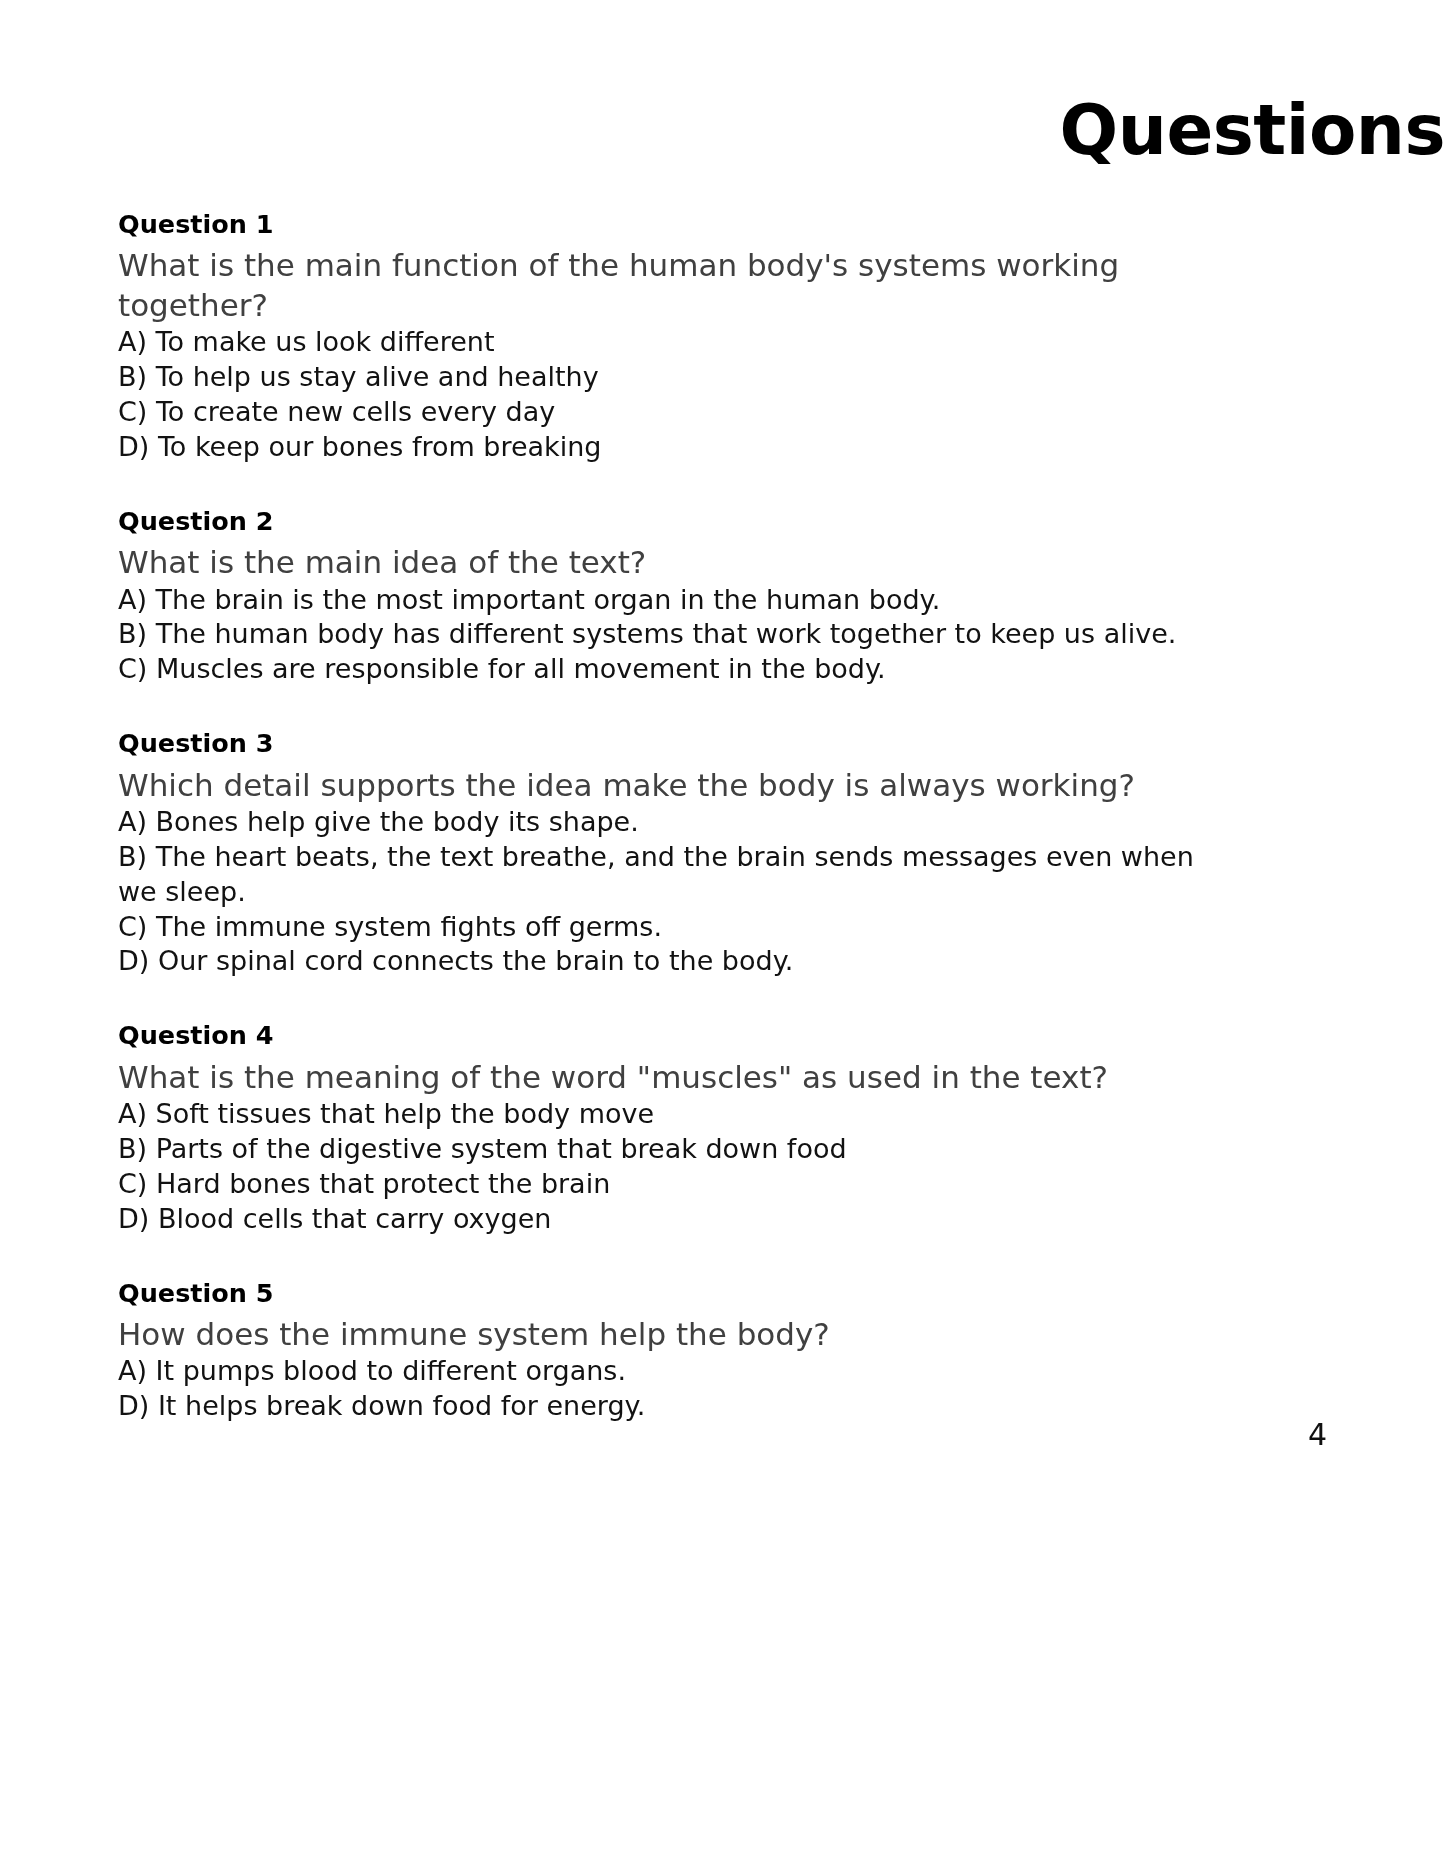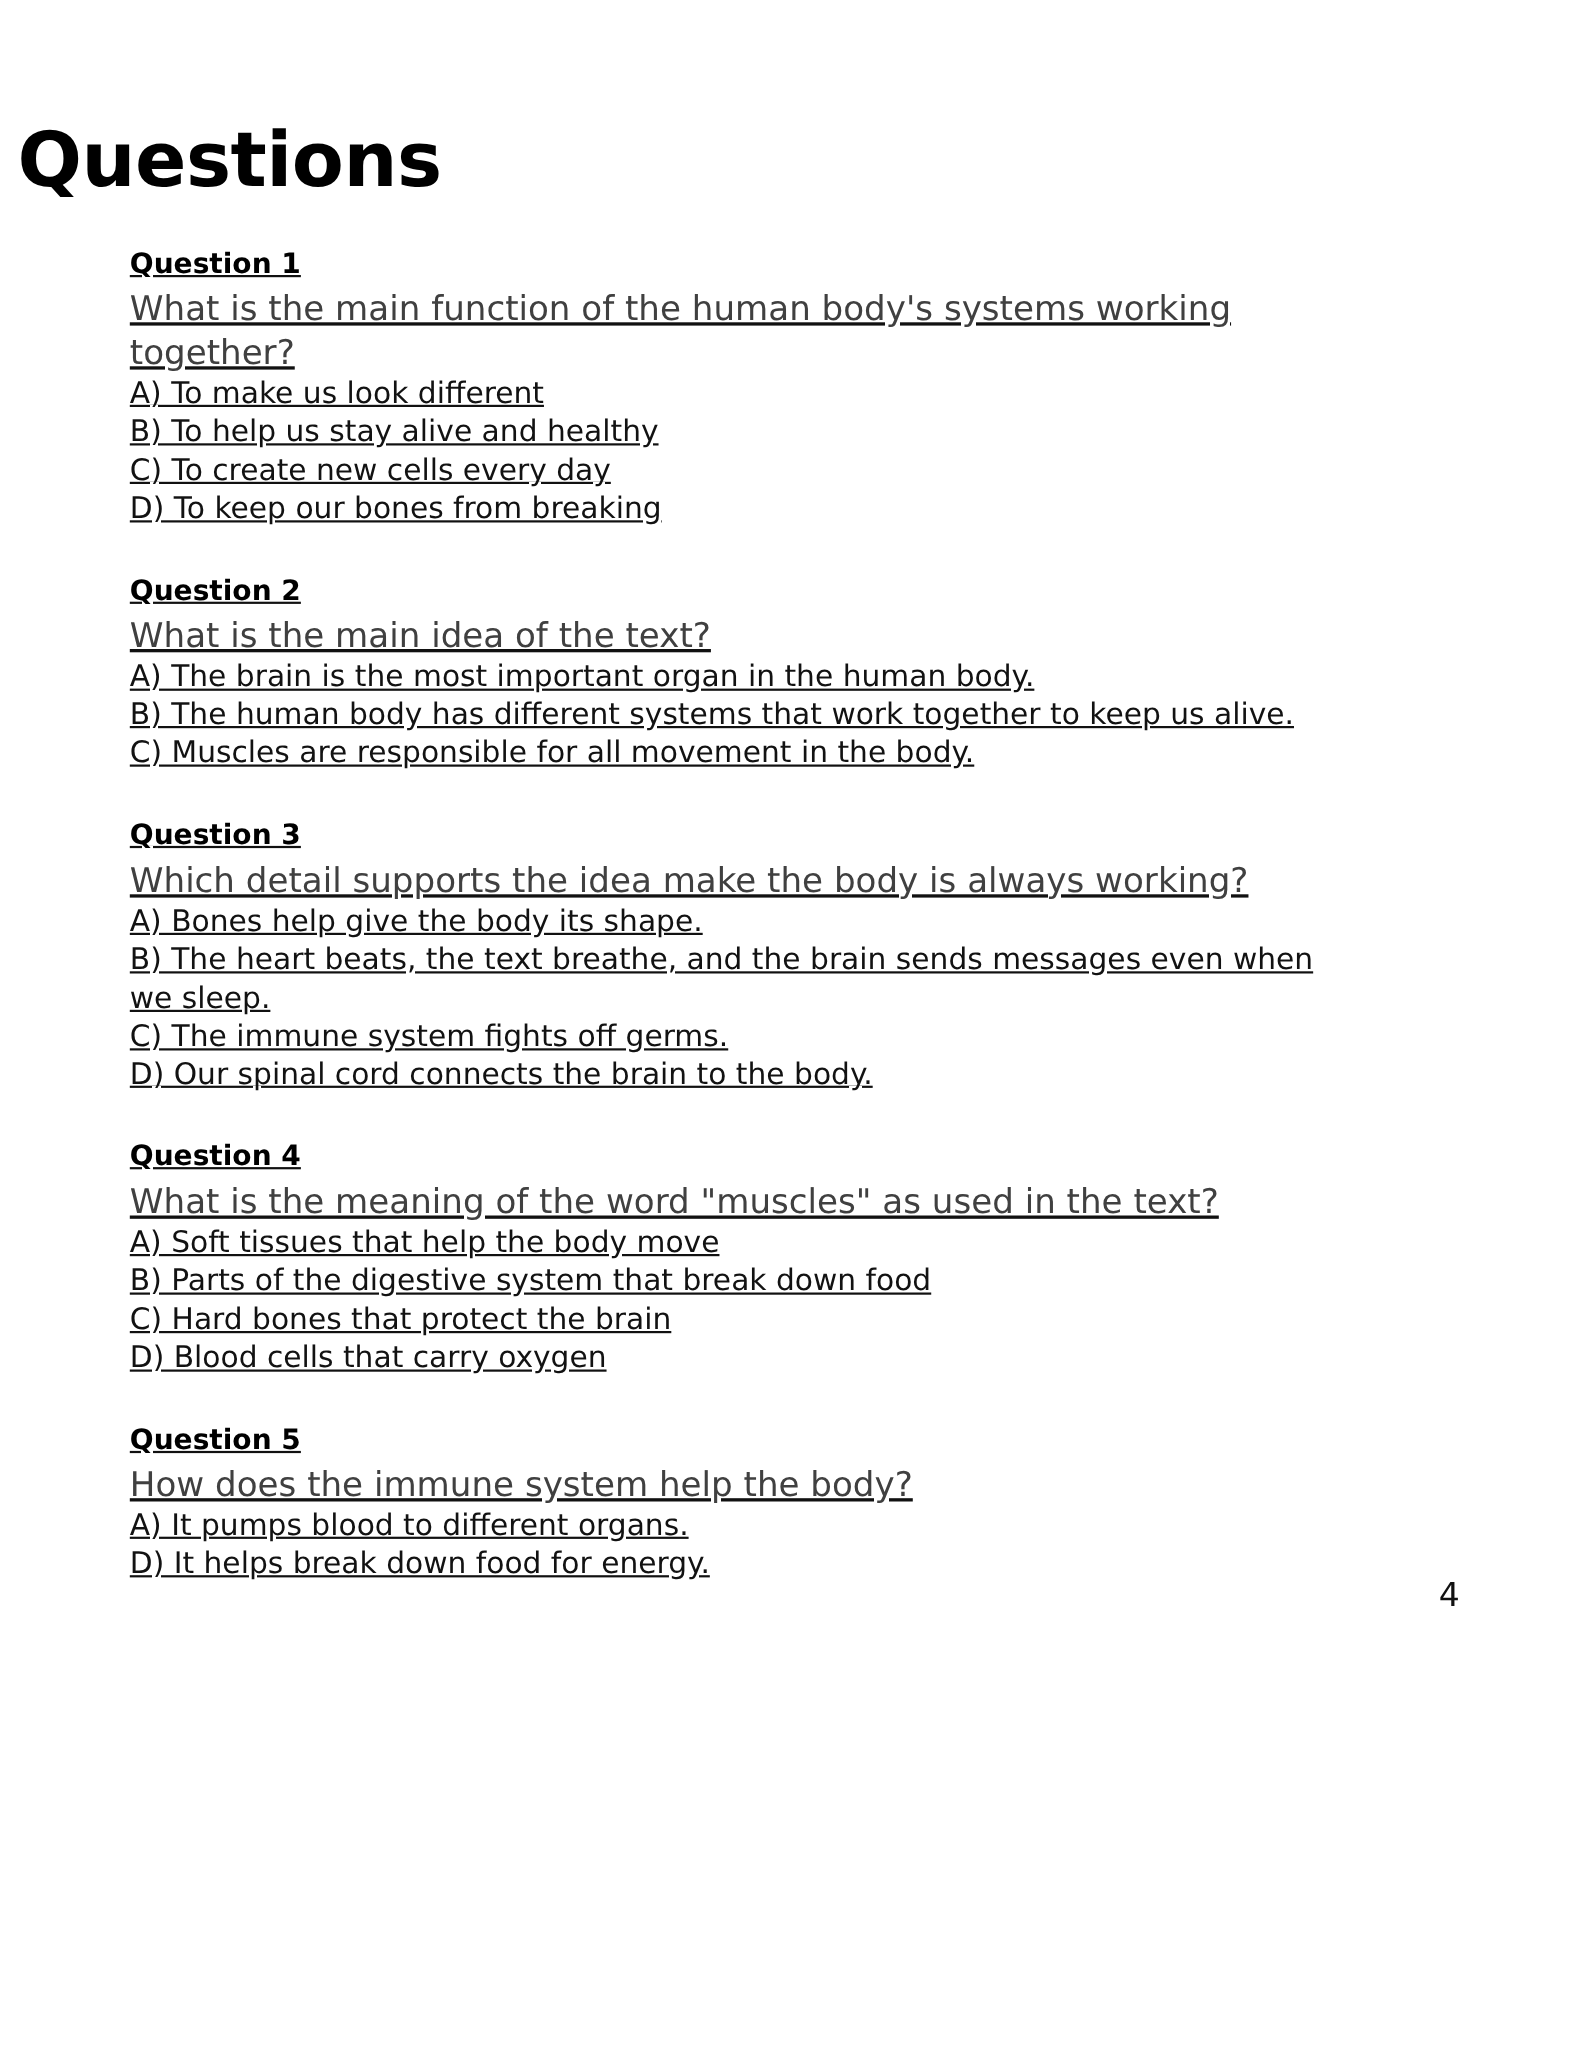--- a/index.html
+++ b/index.html
@@ -16,39 +16,38 @@
     overflow: hidden;
   }
   .page {
     position: relative;
     width: 1445px;
     height: 1871px;
     box-sizing: border-box;
     background: #ffffff;
   }
   .page-title {
-    text-align: left;
+    text-align: right;
     font-size: 69px;
     font-weight: 700;
     letter-spacing: -0.5px;
     color: #000000;
-    margin: 16px;
+    margin: 0;
     padding-top: 96px;
     line-height: 1.0;
     font-family: "DejaVu Sans", sans-serif;
   }
   .content {
     position: absolute;
     left: 118px;
     top: 208px;
     width: 1090px;
   }
   .qblock {
     margin-bottom: 40px;
-    text-decoration: underline;
   }
   .qblock:last-of-type {
     margin-bottom: 0;
   }
   .q-heading {
     font-size: 25.5px;
     font-weight: 700;
     color: #000000;
     line-height: 1.30;
     margin: 0 0 4px 0;

